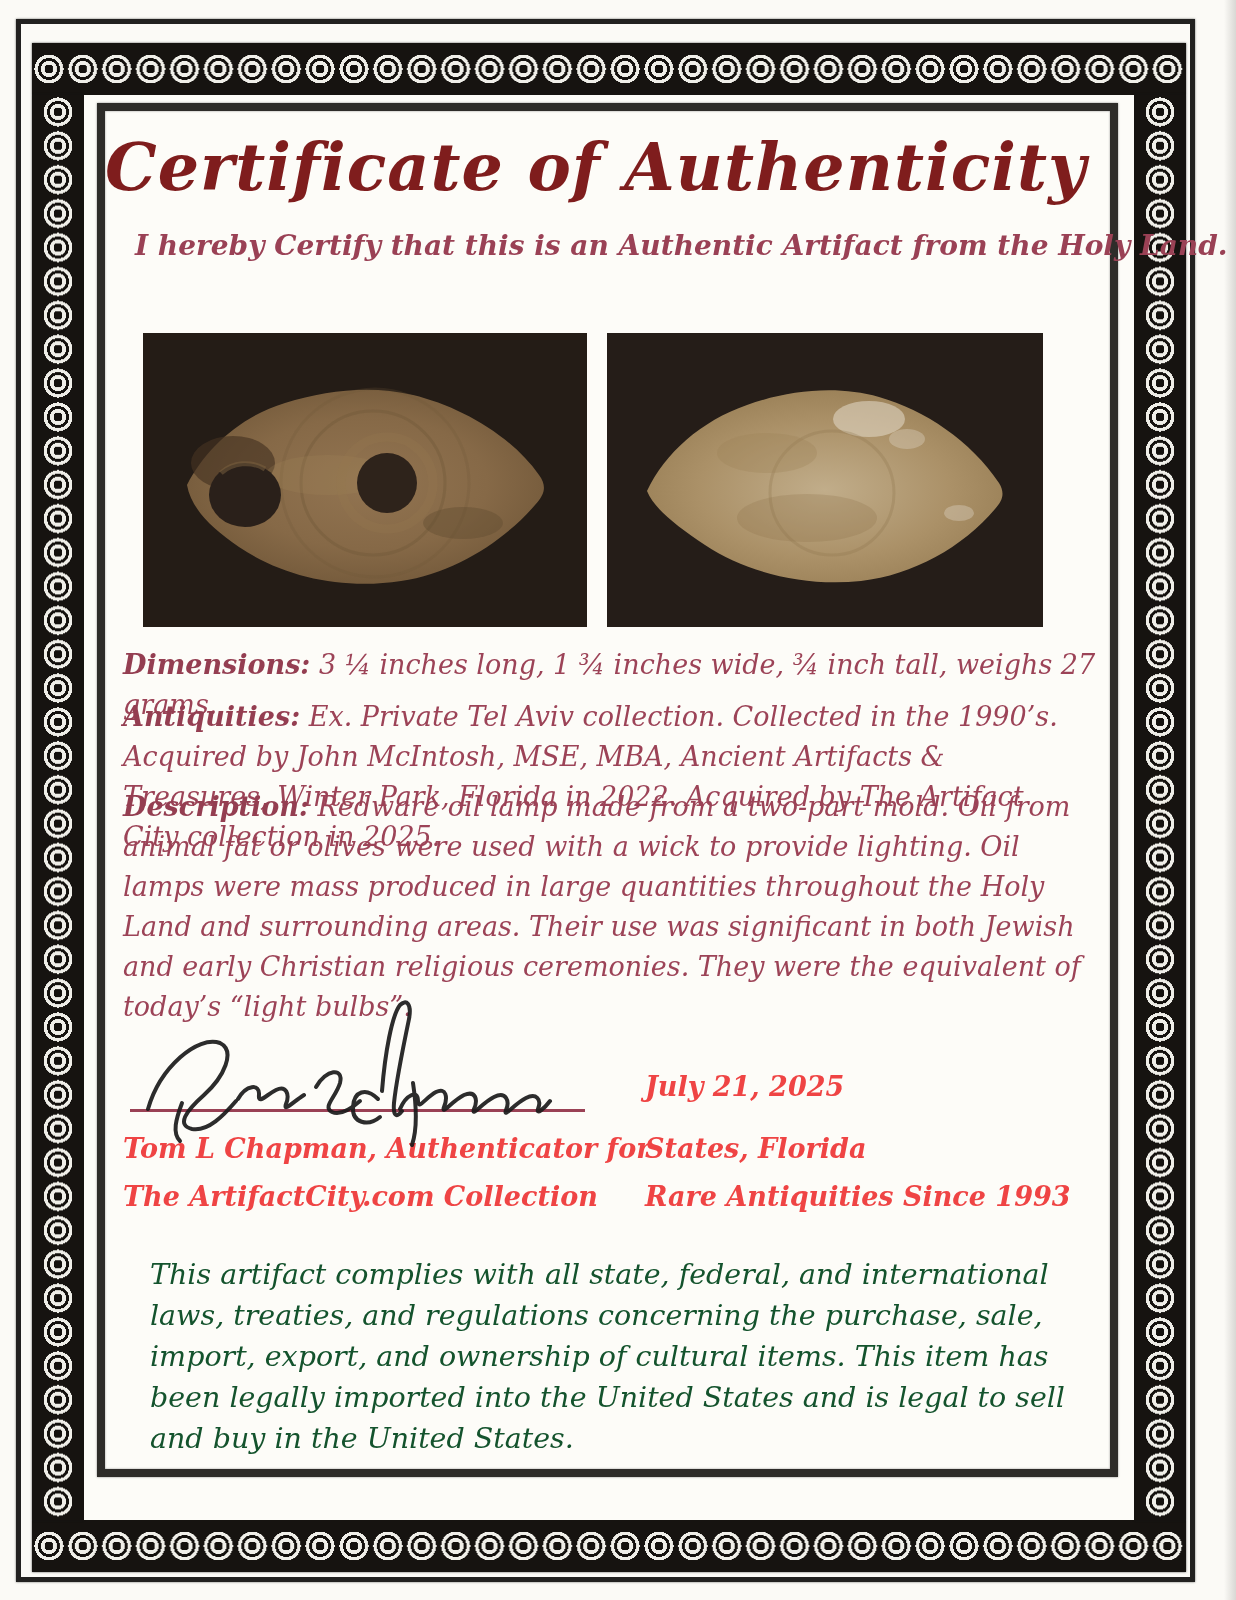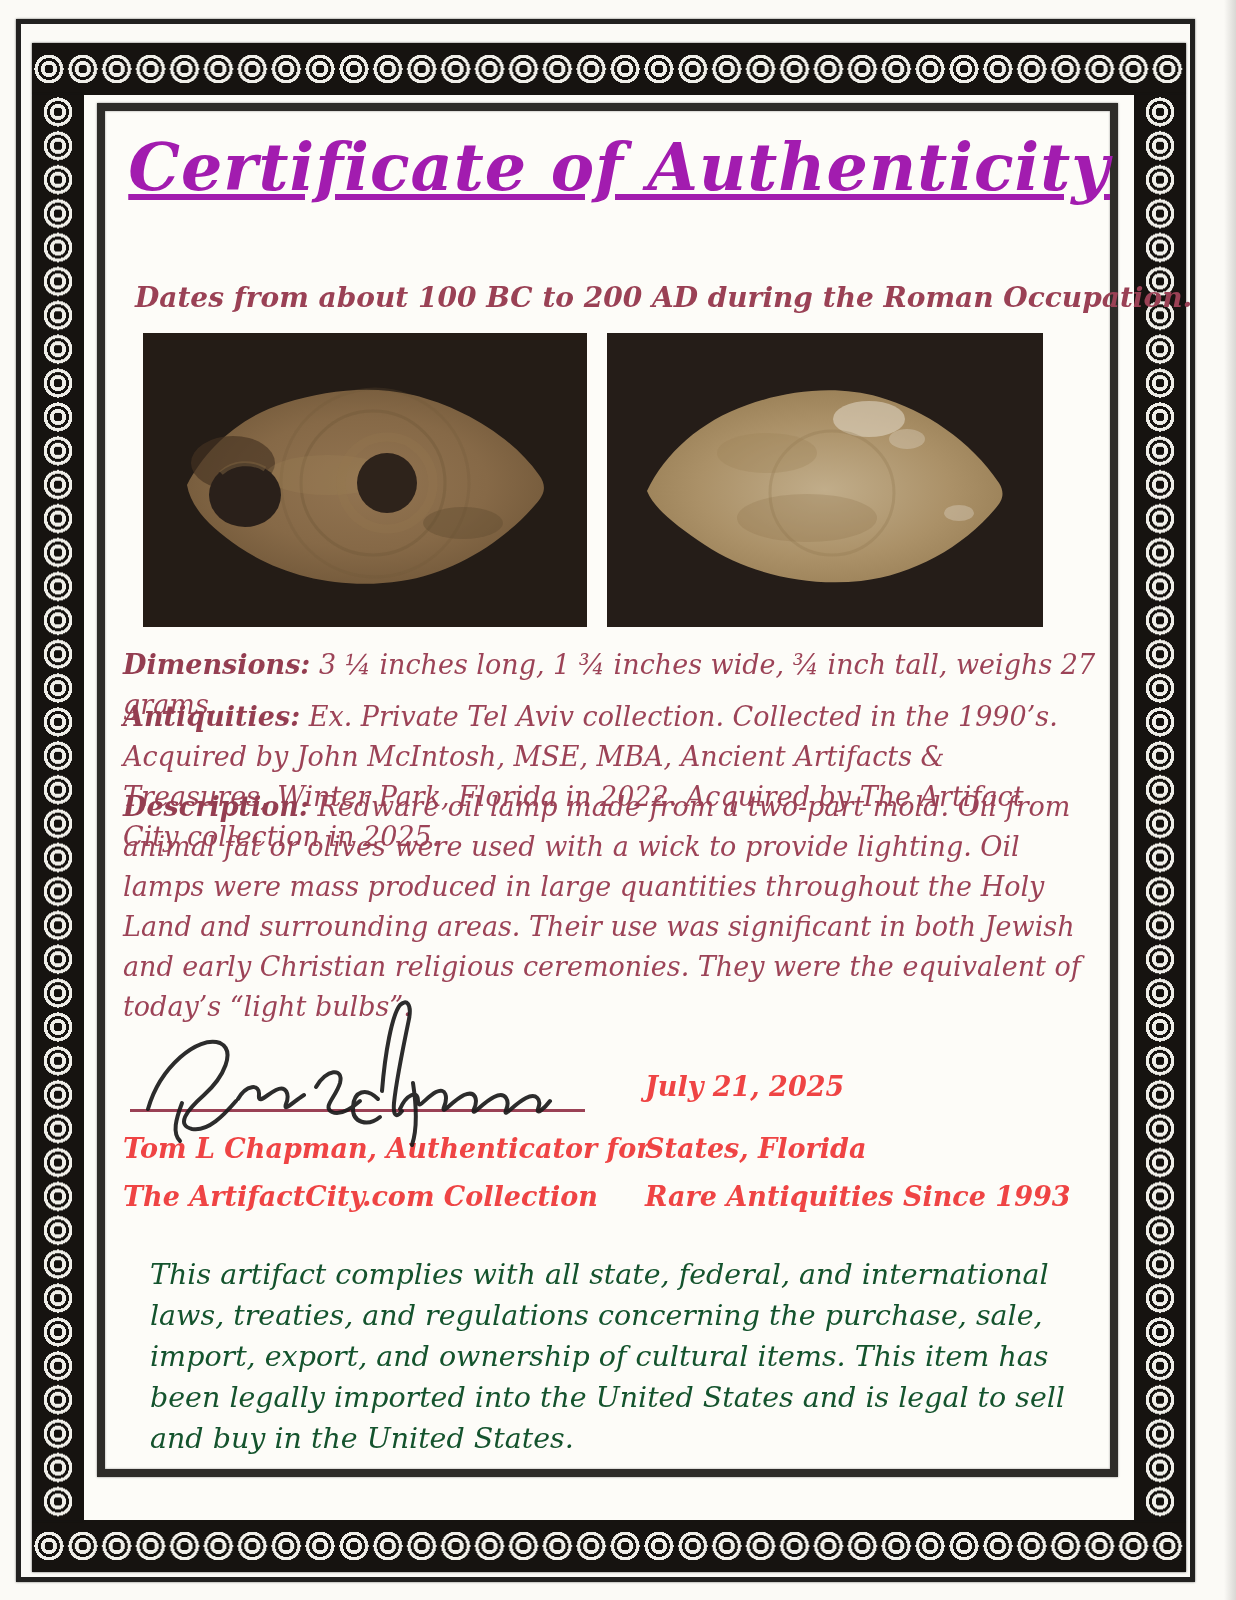--- a/index.html
+++ b/index.html
@@ -41,23 +41,23 @@
   .panel { position:absolute; left:84px; top:95px; width:1050px; height:1425px; background:#fdfcf8; }
   .inner-line {
     position:absolute; left:13px; top:8px; right:16px; bottom:43px;
     border:8px solid #2e2c29; box-shadow:inset 0 0 2px rgba(30,30,30,.5), 0 0 2px rgba(30,30,30,.5);
   }
 
   
   .inner-line > * { position:absolute; margin:0; }
   .title {
     top:18px; left:0; width:100%;
-    text-align:right;
+    text-align:left;
     font-size:65px; font-style:italic; font-weight:700;
-    color:#a21caf; letter-spacing:1px;text-decoration:underline;
+    color:#7f1d1d; letter-spacing:1px;
   }
   .intro {
     font-size:28px; font-style:italic; font-weight:700;
     color:#9a4155; white-space:nowrap;
   }
   .intro1 { top:118px; left:30px; }
   .intro2 { top:170px; left:30px; }
 
   .photo { top:222px; height:294px; background:#241c16; }
   .photo-left  { left:38px;  width:444px; }
@@ -100,21 +100,21 @@
   <div class="band band-top"></div>
   <div class="band band-bottom"></div>
   <div class="band band-left"></div>
   <div class="band band-right"></div>
 
   <div class="panel">
     <div class="inner-line">
 
       <h1 class="title">Certificate of Authenticity</h1>
 
-      <p class="intro intro2">Dates from about 100 BC to 200 AD during the Roman Occupation.</p>
+      <p class="intro intro1">I hereby Certify that this is an Authentic Artifact from the Holy Land.</p>
 
       <div class="photo photo-left">
         <svg viewBox="0 0 444 294">
           <defs>
             <radialGradient id="lampTop" cx="50%" cy="48%" r="62%">
               <stop offset="0%" stop-color="#927451"></stop>
               <stop offset="55%" stop-color="#866947"></stop>
               <stop offset="100%" stop-color="#6e5537"></stop>
             </radialGradient>
           </defs>

